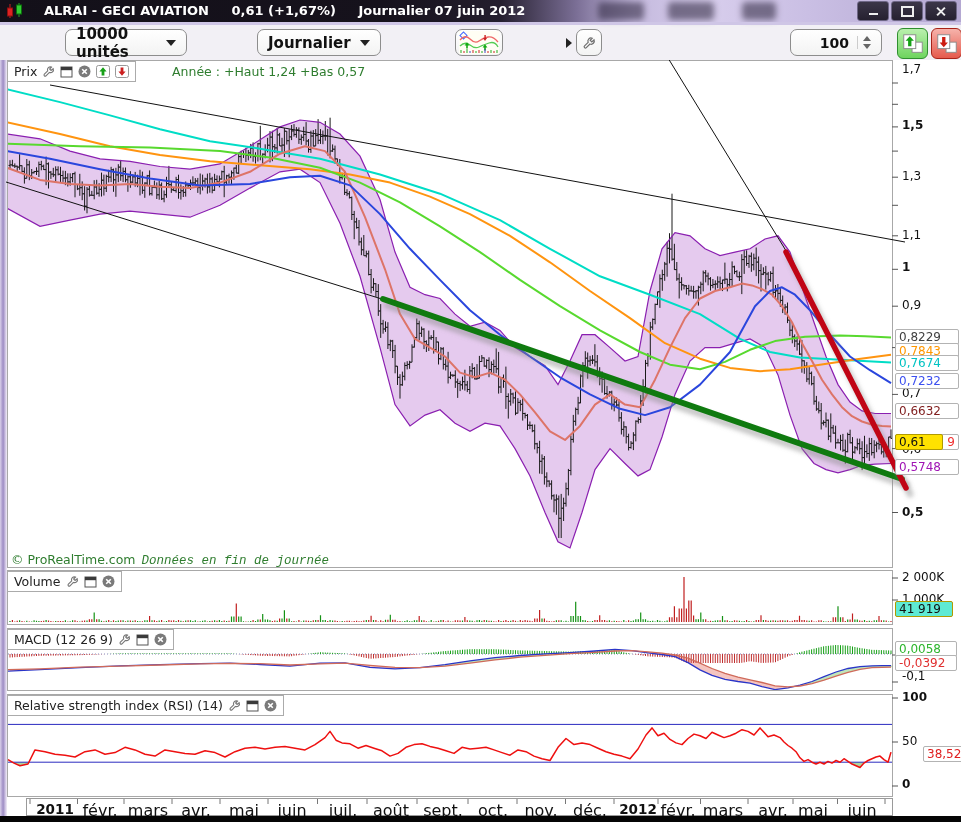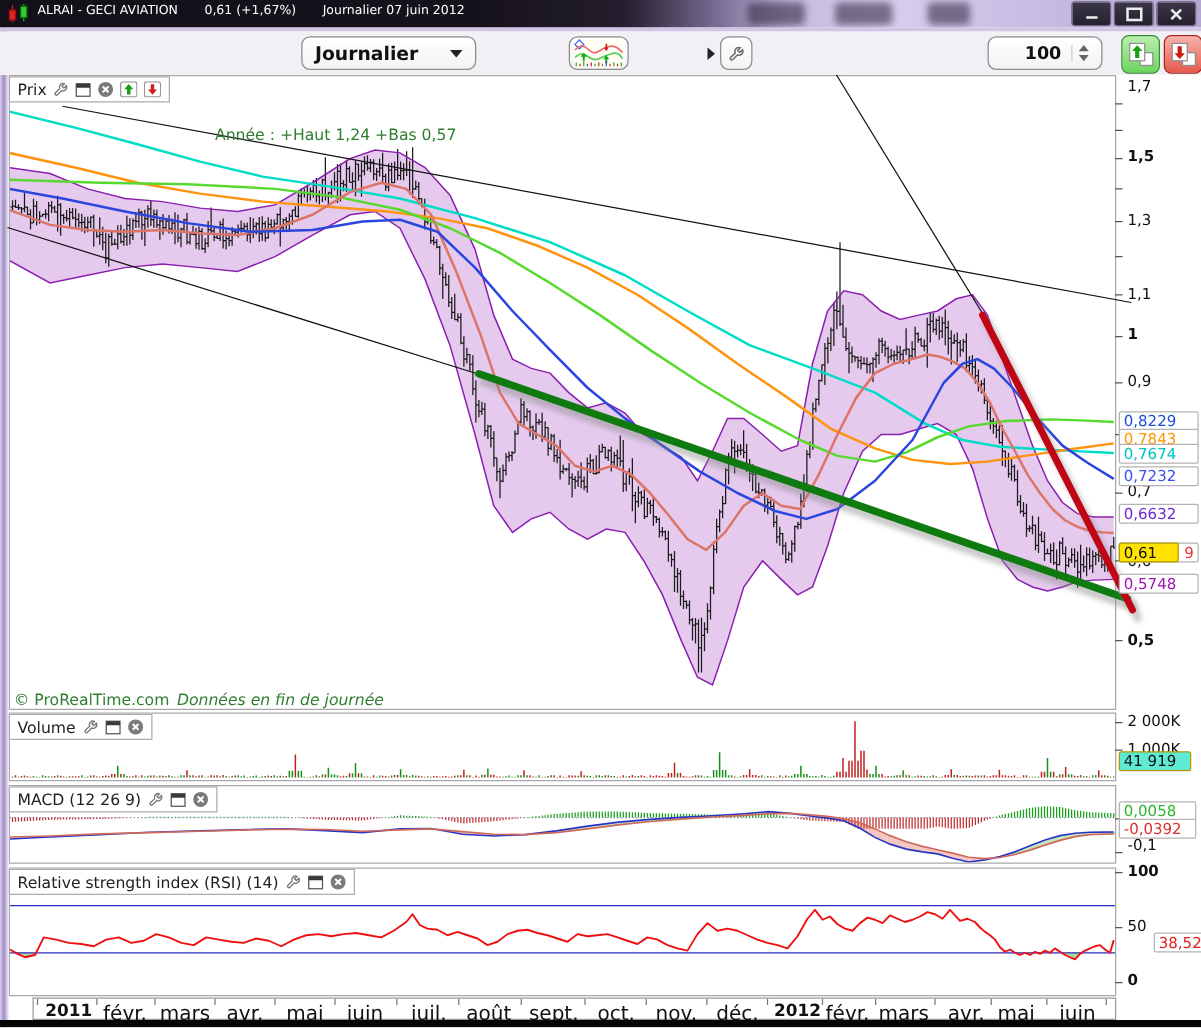--- a/index.html
+++ b/index.html
@@ -2,21 +2,21 @@
 <html><head>
 <meta charset="utf-8">
 <style>
   html,body{margin:0;padding:0;background:#fff;}
   #stage{position:relative;width:961px;height:822px;overflow:hidden;background:#fff;
          font-family:"DejaVu Sans","Liberation Sans",sans-serif;}
   
   #titlebar{position:absolute;left:0;top:0;width:961px;height:22px;z-index:30;
     background:linear-gradient(90deg,#131019 0%,#16121c 40%,#241e2e 52%,#7b6f96 60%,#c5bade 66%,#d7cdec 74%,#cabfe4 84%,#b4a8d2 100%);}
   #titlebar .blob{position:absolute;top:2px;width:46px;height:18px;border-radius:4px;background:rgba(40,32,56,.55);filter:blur(3px);}
-  #title-text{position:absolute;left:30px;top:3px;color:#fff;font-size:10px;font-weight:400;white-space:nowrap;}
+  #title-text{position:absolute;left:44px;top:3px;color:#fff;font-size:13px;font-weight:700;white-space:nowrap;}
   #title-text span{margin-right:18px;}
   #win-buttons{position:absolute;right:4px;top:1px;display:flex;z-index:31;}
   .winbtn{width:30px;height:18px;background:linear-gradient(#3b3648,#262130);border:1px solid #6e6786;margin-left:2px;border-radius:3px;
     display:flex;align-items:center;justify-content:center;position:relative;}
   .glyph-min{width:9px;height:2px;background:#eee;margin-top:6px;}
   .glyph-max{width:9px;height:7px;border:2px solid #eee;}
   .glyph-close{position:relative;width:10px;height:10px;}
   .glyph-close:before,.glyph-close:after{content:"";position:absolute;left:4px;top:0;width:2px;height:11px;background:#eee;}
   .glyph-close:before{transform:rotate(45deg);} .glyph-close:after{transform:rotate(-45deg);}
   #title-candles{position:absolute;left:6px;top:3px;z-index:31;}
@@ -38,22 +38,22 @@
   #chart-svg{position:absolute;left:0;top:0;z-index:5;pointer-events:none;}
   #labels{position:absolute;left:0;top:0;width:961px;height:822px;z-index:9;pointer-events:none;}
   .hdr{position:absolute;display:flex;align-items:center;gap:5px;background:#fff;border:1px solid #ababab;
     padding:1px 6px;font-size:12.5px;color:#222;z-index:12;height:17px;}
   .hdr .icon{display:inline-flex;align-items:center;}
   .alabel{position:absolute;font-size:12px;color:#111;white-space:nowrap;}
   .vlabel{position:absolute;font-size:12px;background:#fff;border:1px solid #b3b3b3;border-radius:2px;
     padding:0 3px;line-height:14px;white-space:nowrap;}
   .month{position:absolute;top:801px;transform:translateX(-50%);font-size:16px;color:#111;z-index:10;}
   #copyright{position:absolute;left:11px;top:552px;font-size:12.5px;color:#2f7d2f;z-index:10;white-space:nowrap;}
-  #copyright .ital{font-style:italic;margin-left:6px;}
-  #annee{position:absolute;left:172px;top:64px;font-size:12.5px;color:#2f7d2f;z-index:12;white-space:nowrap;margin-top:36px;}
+  #copyright .ital{font-style:italic;margin-left:6px;font-family:Liberation Mono, monospace;}
+  #annee{position:absolute;left:172px;top:64px;font-size:12.5px;color:#2f7d2f;z-index:12;white-space:nowrap;}
   #left-strip{position:absolute;left:0;top:22px;width:7px;height:800px;z-index:2;
     background:linear-gradient(90deg,#d9d0ea 0%,#9d8cc4 45%,#cdc2e2 75%,#f2eef8 100%);}
   #bottom-bar{position:absolute;left:0;top:816px;width:961px;height:6px;background:#050505;z-index:25;}
 </style>
 </head>
 <body>
 
 <div id="stage">
 
   <div id="titlebar">
@@ -79,21 +79,25 @@
           <div class="glyph-max"></div>
         </div>
       <div class="winbtn">
           <div class="glyph-close"></div>
         </div>
     </div>
   </div>
   <div id="titlebar-sep"></div>
 
   <div id="toolbar">
-    <div class="tbtn" style="left:241px;width:140px;justify-content:space-between">
+    <div class="tbtn" style="left:65px;width:122px">
+      <span>10000 unités</span>
+      <span class="caret-down"></span>
+    </div>
+    <div class="tbtn" style="left:257px;width:124px;justify-content:space-between">
       <span>Journalier</span>
       <span class="caret-down"></span>
     </div>
     <div class="tbtn" style="left:455px;width:48px;padding:0 3px;justify-content:center">
       <svg width="40" height="23" viewBox="0 0 40 23">
         <rect x="0" y="0" width="40" height="23" fill="#fffef4"></rect>
         <rect x="2" y="2" width="5" height="5" fill="none" stroke="#46f" transform="rotate(45 4.5 4.5)"></rect>
         <path d="M1 9 Q6 3 11 8 T20 10 T29 6 T39 11" stroke="#e66" fill="none" stroke-width="1.3"></path>
         <path d="M1 15 Q6 10 11 14 T20 16 T30 12 T39 16" stroke="#5c5" fill="none" stroke-width="1.3"></path>
         <path d="M12 13l3-4 3 4h-2v4h-2v-4z" fill="#1a1" transform="translate(-4 4) scale(0.8)"></path>
@@ -573,25 +577,25 @@
   <div id="labels">
       <div class="alabel" style="left: 902px; top: 62px; z-index: 8;">1,7</div>
       <div class="alabel" style="left: 902px; top: 118px; font-weight: bold; z-index: 8;">1,5</div>
       <div class="alabel" style="left: 902px; top: 169px; z-index: 8;">1,3</div>
       <div class="alabel" style="left: 902px; top: 228px; z-index: 8;">1,1</div>
       <div class="alabel" style="left: 902px; top: 260px; font-weight: bold; z-index: 8;">1</div>
       <div class="alabel" style="left: 902px; top: 298px; z-index: 8;">0,9</div>
       <div class="alabel" style="left: 902px; top: 386px; z-index: 8;">0,7</div>
       <div class="alabel" style="left: 902px; top: 442px; z-index: 8;">0,6</div>
       <div class="alabel" style="left: 902px; top: 505px; font-weight: bold; z-index: 8;">0,5</div>
-      <div class="vlabel" style="left: 895px; top: 329px; width: 56px; color: #1d4ed8; z-index: 10;">0,8229</div>
+      <div class="vlabel" style="left: 895px; top: 329px; width: 56px; color: #404040; z-index: 10;">0,8229</div>
       <div class="vlabel" style="left: 895px; top: 343px; width: 56px; color: rgb(255, 150, 0); z-index: 11;">0,7843</div>
       <div class="vlabel" style="left: 895px; top: 355px; width: 56px; color: rgb(0, 195, 195); z-index: 12;">0,7674</div>
       <div class="vlabel" style="left: 895px; top: 373px; width: 56px; color: rgb(60, 80, 240); z-index: 13;">0,7232</div>
-      <div class="vlabel" style="left: 895px; top: 403px; width: 56px; color: #6d28d9; z-index: 14;">0,6632</div>
+      <div class="vlabel" style="left: 895px; top: 403px; width: 56px; color: #7f1d1d; z-index: 14;">0,6632</div>
       <div class="vlabel" style="left: 895px; top: 434px; width: 56px; color: rgb(240, 48, 48); text-align: right; z-index: 15;">9</div>
       <div class="vlabel" style="left: 895px; top: 434px; width: 40px; color: rgb(17, 17, 17); background: rgb(255, 226, 0); border-color: rgb(176, 154, 0); z-index: 16;">0,61</div>
       <div class="vlabel" style="left: 895px; top: 459px; width: 56px; color: rgb(160, 20, 180); z-index: 17;">0,5748</div>
       <div class="alabel" style="left: 902px; top: 570px; z-index: 8;">2 000K</div>
       <div class="alabel" style="left: 902px; top: 592px; z-index: 8;">1 000K</div>
       <div class="vlabel" style="left: 895px; top: 601px; width: 50px; color: rgb(17, 17, 17); background: #5eead4; border-color: rgb(176, 154, 0); z-index: 11;">41 919</div>
       <div class="vlabel" style="left: 895px; top: 641px; width: 54px; color: rgb(45, 181, 45); z-index: 10;">0,0058</div>
       <div class="vlabel" style="left: 895px; top: 655px; width: 54px; color: rgb(224, 48, 48); z-index: 11;">-0,0392</div>
       <div class="alabel" style="left: 902px; top: 669px; z-index: 8;">-0,1</div>
       <div class="alabel" style="left: 902px; top: 690px; font-weight: bold; z-index: 8;">100</div>

